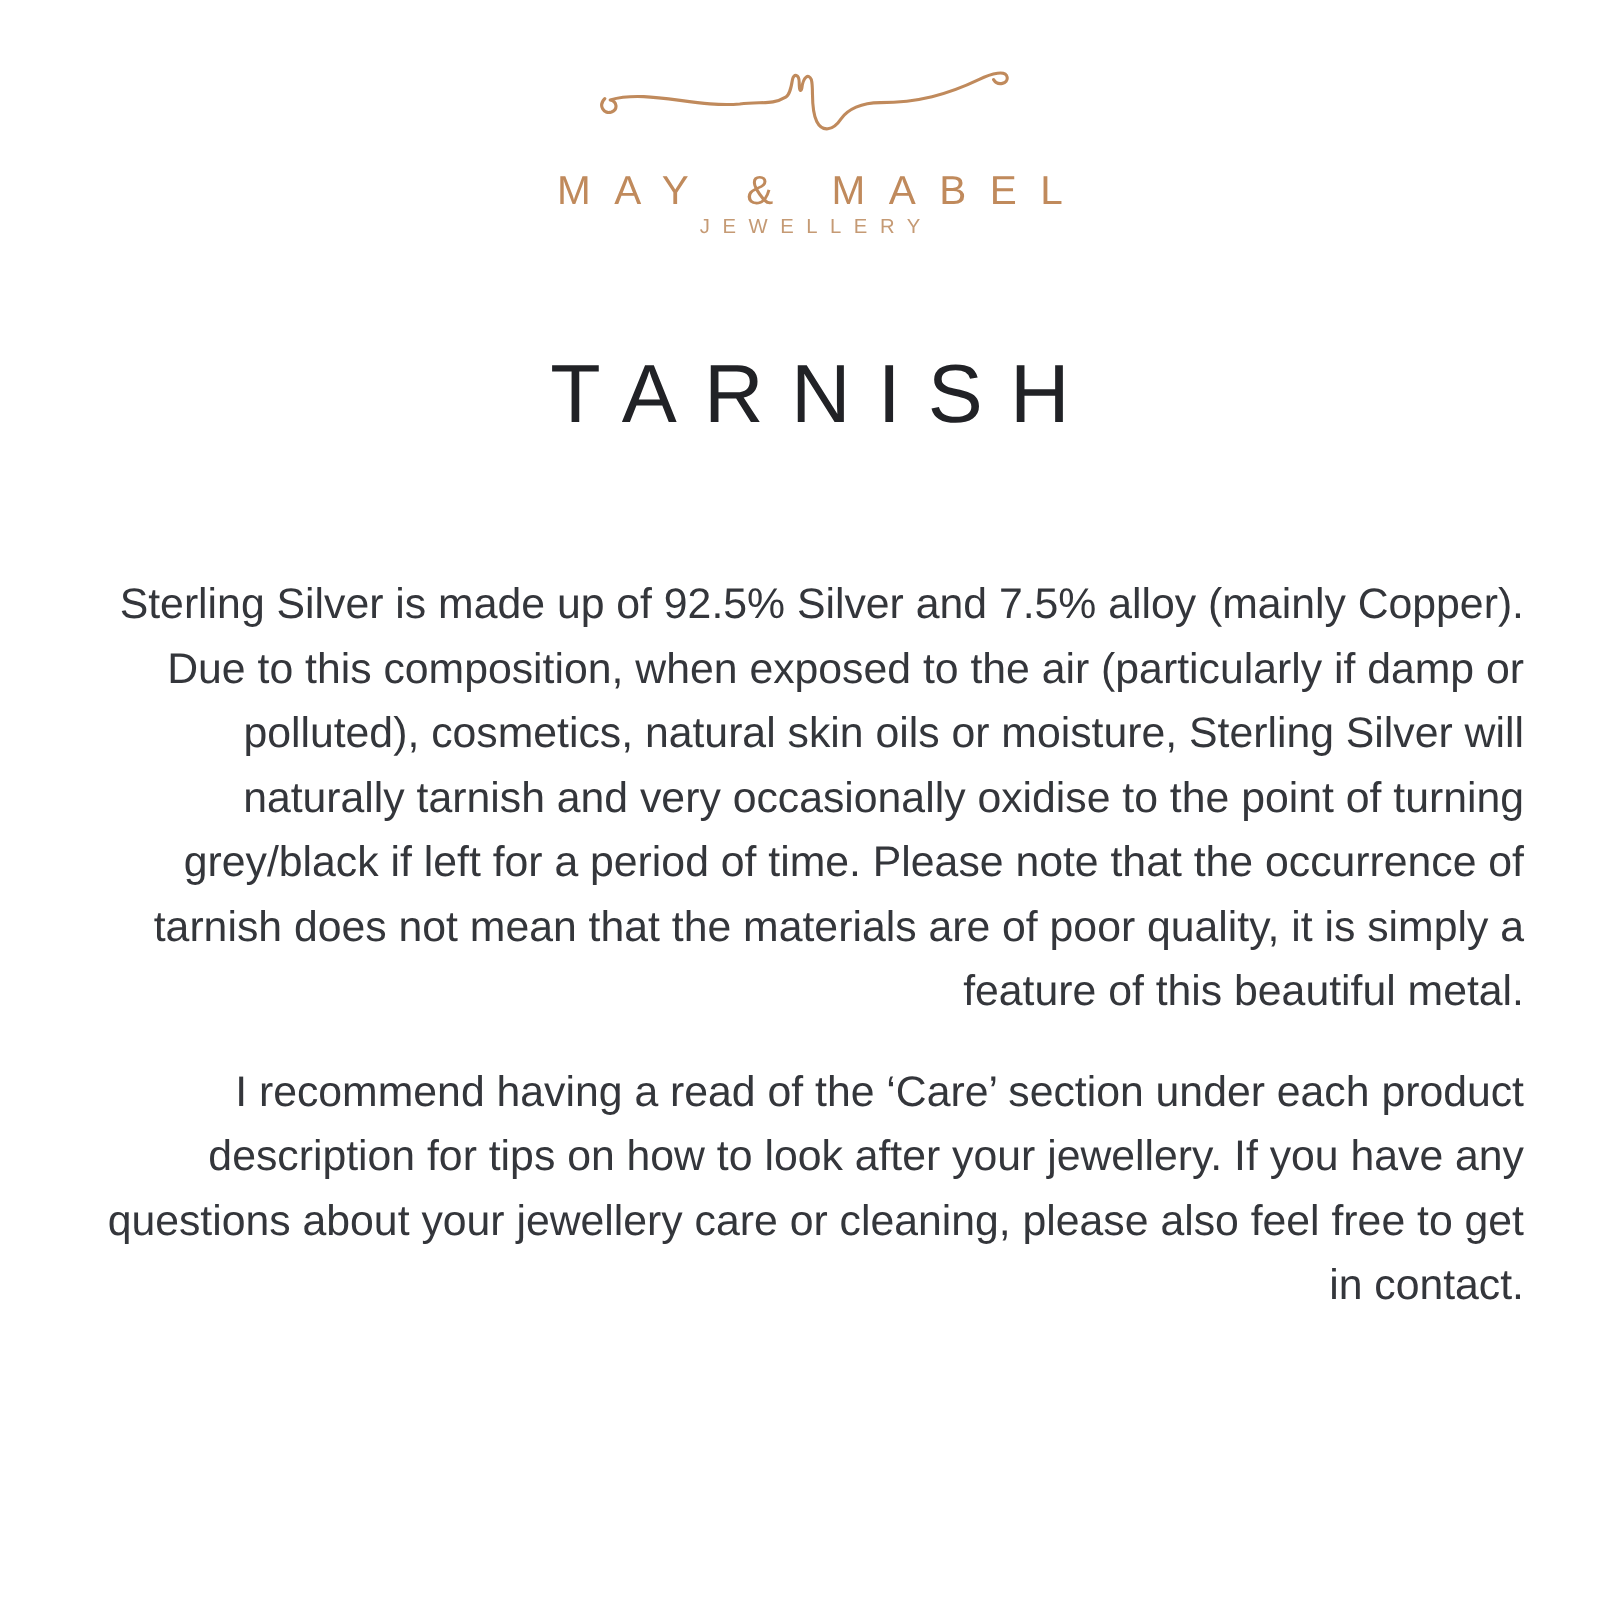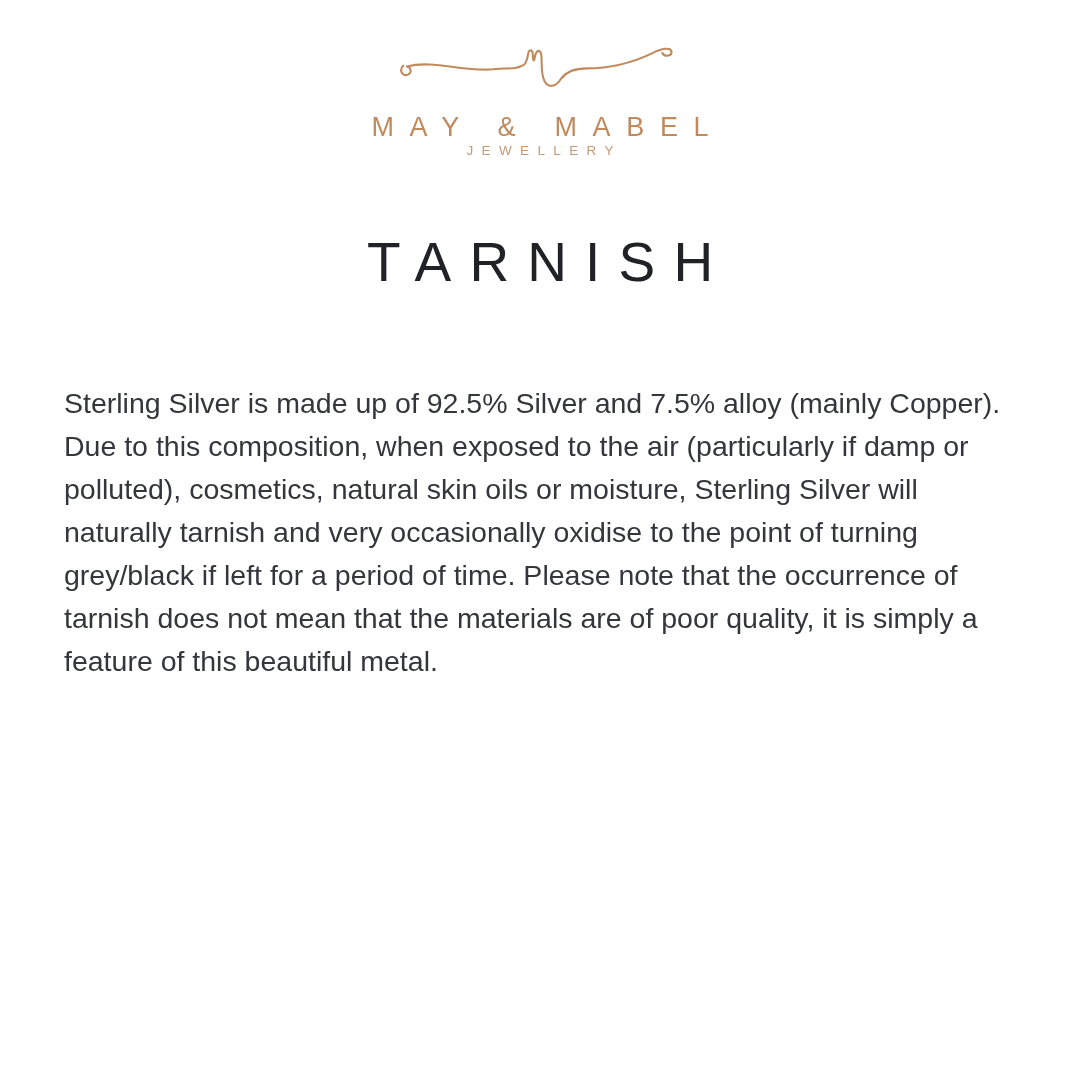--- a/index.html
+++ b/index.html
@@ -50,21 +50,21 @@
     font-size: 55px;
     font-weight: 500;
     letter-spacing: 0.33em;
     transform: translateX(0.165em);
     color: #212226;
     white-space: nowrap;
   }
   .body-copy {
     width: 952px;
     margin: 88px auto 0 auto;
-    text-align: left;
+    text-align: right;
     color: #34363b;
   }
   .body-copy p {
     margin: 0 0 24px 0;
     font-size: 28.5px;
     line-height: 43px;
     font-weight: 400;
   }
 </style>
 </head>
@@ -91,15 +91,16 @@
                C 307,22 299,24 296,19" stroke="#c08a5c" stroke-width="2.3" stroke-linecap="round" stroke-linejoin="round"></path>
     </svg>
     <div class="brand-name">MAY &amp; MABEL</div>
     <div class="brand-tagline">JEWELLERY</div>
   </header>
 
   <h1 class="page-title">TARNISH</h1>
 
   <main class="body-copy">
     <p>Sterling Silver is made up of 92.5% Silver and 7.5% alloy (mainly Copper). Due to this composition, when exposed to the air (particularly if damp or polluted), cosmetics, natural skin oils or moisture, Sterling Silver will naturally tarnish and very occasionally oxidise to the point of turning grey/black if left for a period of time. Please note that the occurrence of tarnish does not mean that the materials are of poor quality, it is simply a feature of this beautiful metal.</p>
+    <p>I recommend having a read of the ‘Care’ section under each product description for tips on how to look after your jewellery. If you have any questions about your jewellery care or cleaning, please also feel free to get in contact.</p>
   </main>
 
 </div>
 
 </body></html>

